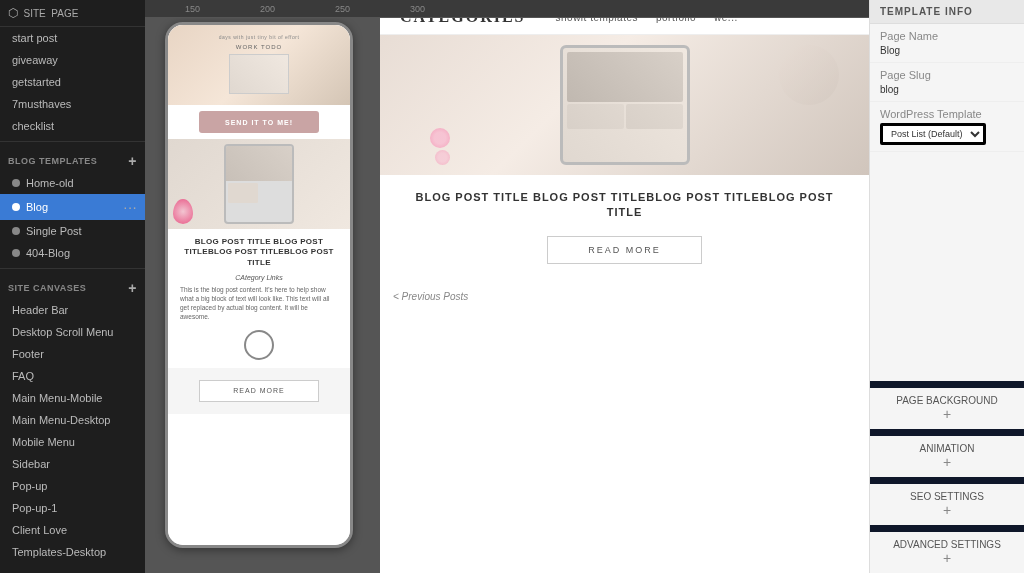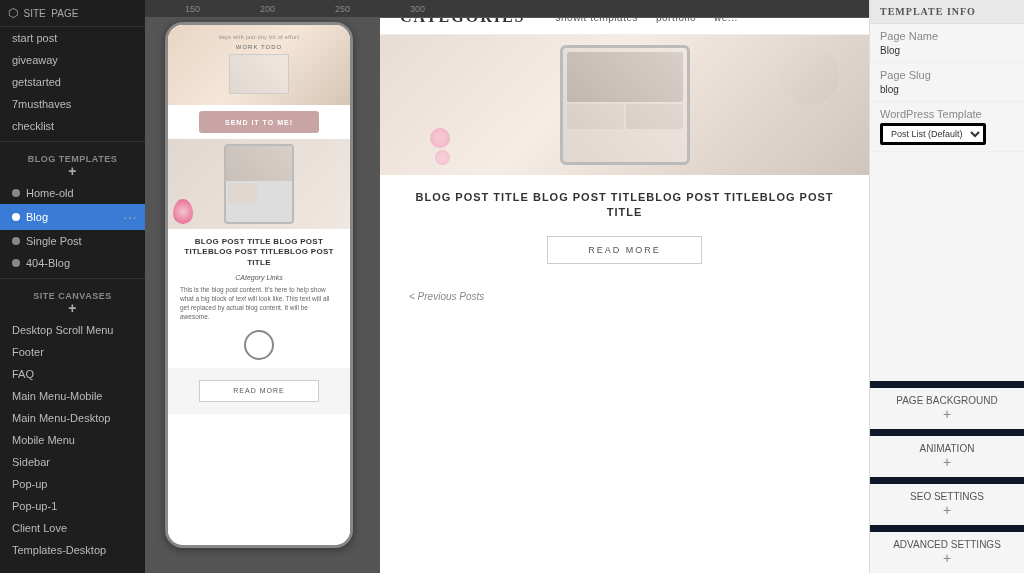--- a/index.html
+++ b/index.html
@@ -28,21 +28,20 @@
     .sidebar-section-title {
       display: flex;
       align-items: center;
       justify-content: space-between;
       padding: 8px 8px 4px;
       color: #888;
       font-size: 9px;
       font-weight: bold;
       letter-spacing: 0.5px;
       text-transform: uppercase;
-      flex-direction: column;
     }
     .sidebar-section-title .add-btn {
       color: #aaa;
       cursor: pointer;
       font-size: 14px;
       line-height: 1;
     }
     .sidebar-item {
       padding: 5px 8px 5px 12px;
       color: #bbb;
@@ -338,21 +337,21 @@
       font-size: 9px;
       letter-spacing: 2px;
       text-transform: uppercase;
       color: #555;
       cursor: pointer;
       background: #fff;
     }
     .desktop-prev-posts {
       font-size: 10px;
       color: #888;
-      padding: 12px 29px;
+      padding: 12px 13px;
       font-style: italic;
     }
 
     
     #right-sidebar {
       width: 155px;
       background: #f5f5f5;
       border-left: 1px solid #ddd;
       font-size: 11px;
       flex-shrink: 0;
@@ -360,21 +359,20 @@
       flex-direction: column;
     }
     .right-sidebar-header {
       background: #e8e8e8;
       padding: 6px 10px;
       font-size: 10px;
       font-weight: bold;
       color: #555;
       letter-spacing: 1px;
       border-bottom: 1px solid #ddd;
-      font-family: Liberation Serif, serif;
     }
     .right-field {
       padding: 6px 10px;
       border-bottom: 1px solid #eee;
     }
     .right-field-label {
       font-size: 11px;
       color: #888;
       margin-bottom: 3px;
     }
@@ -464,20 +462,23 @@
     <span>404-Blog</span>
   </div>
 
   <div class="sidebar-divider"></div>
 
   <div class="sidebar-section-title">
     <span>SITE CANVASES</span>
     <span class="add-btn">+</span>
   </div>
 
+  <div class="sidebar-item">
+    <span>Header Bar</span>
+  </div>
   <div class="sidebar-item">
     <span>Desktop Scroll Menu</span>
   </div>
   <div class="sidebar-item">
     <span>Footer</span>
   </div>
   <div class="sidebar-item">
     <span>FAQ</span>
   </div>
   <div class="sidebar-item">

